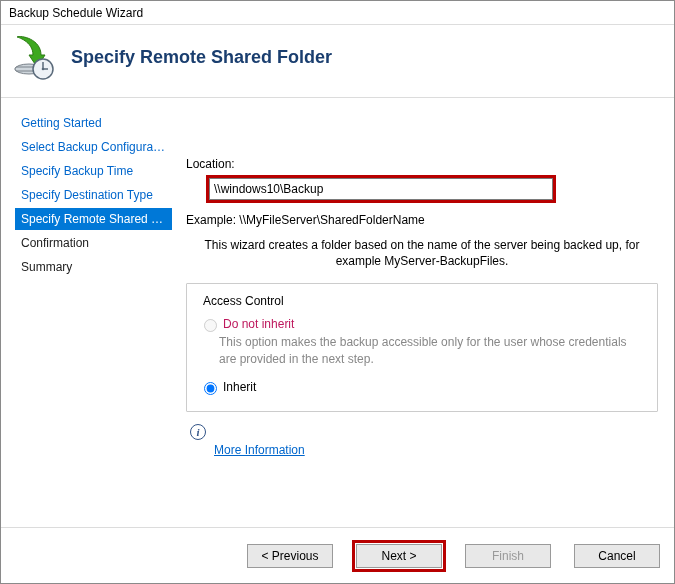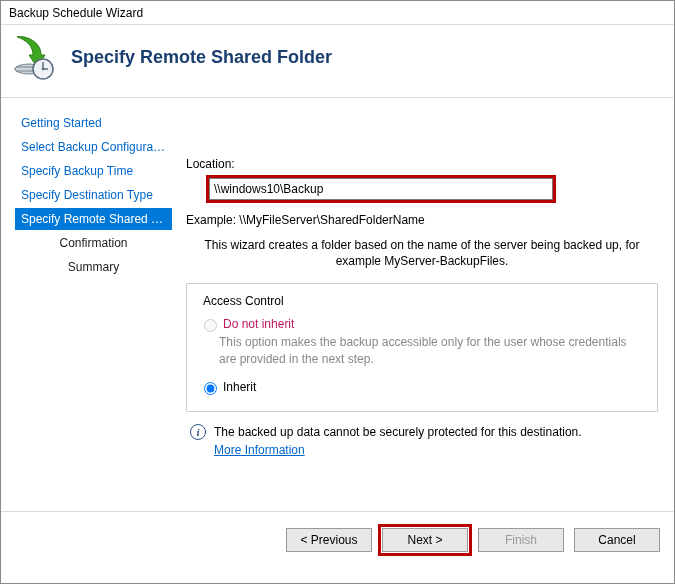--- a/index.html
+++ b/index.html
@@ -58,21 +58,20 @@
     overflow: hidden;
     text-overflow: ellipsis;
     margin-bottom: 2px;
   }
   .sidebar-item.selected {
     background: #0078d7;
     color: #fff;
   }
   .sidebar-item.muted {
     color: #222;
-    text-align: center;
   }
   .content {
     flex: 1;
     padding: 14px 16px 0 10px;
   }
   .label { margin-bottom: 4px; margin-top: 45px; }
   .location-wrap {
     border: 3px solid #b80000;
     display: inline-block;
     padding: 0;
@@ -140,28 +139,28 @@
   .info-text { line-height: 1.35; }
   .info-link {
     color: #0066cc;
     text-decoration: underline;
     cursor: pointer;
     display: inline-block;
     margin-top: 2px;
   }
   .footer {
     position: absolute;
-    bottom: 16px; left: 0; right: 0;
+    bottom: 0; left: 0; right: 0;
     height: 56px;
     border-top: 1px solid #dcdcdc;
     display: flex;
     justify-content: flex-end;
     align-items: center;
     padding-right: 14px;
-    gap: 10px;
+    gap: 23px;
   }
   .btn {
     min-width: 86px;
     height: 24px;
     border: 1px solid #9a9a9a;
     background: #e8e8e8;
     font-family: inherit;
     font-size: 12px;
     cursor: pointer;
   }
@@ -226,21 +225,21 @@
 
         <div class="radio-row">
           <input type="radio" name="ac" checked="" style="">
           <span class="radio-label">Inherit</span>
         </div>
       </div>
 
       <div class="info-row">
         <div class="info-icon">i</div>
         <div class="info-text">
-          <span>The backed up data cannot be securely protected for this destination.</span><br>
+          <br>
           <span class="info-link">More Information</span>
         </div>
       </div>
     </div>
   </div>
 
   <div class="footer">
     <button class="btn">&lt; Previous</button>
     <button class="btn btn-highlight">Next &gt;</button>
     <button class="btn" disabled="">Finish</button>

